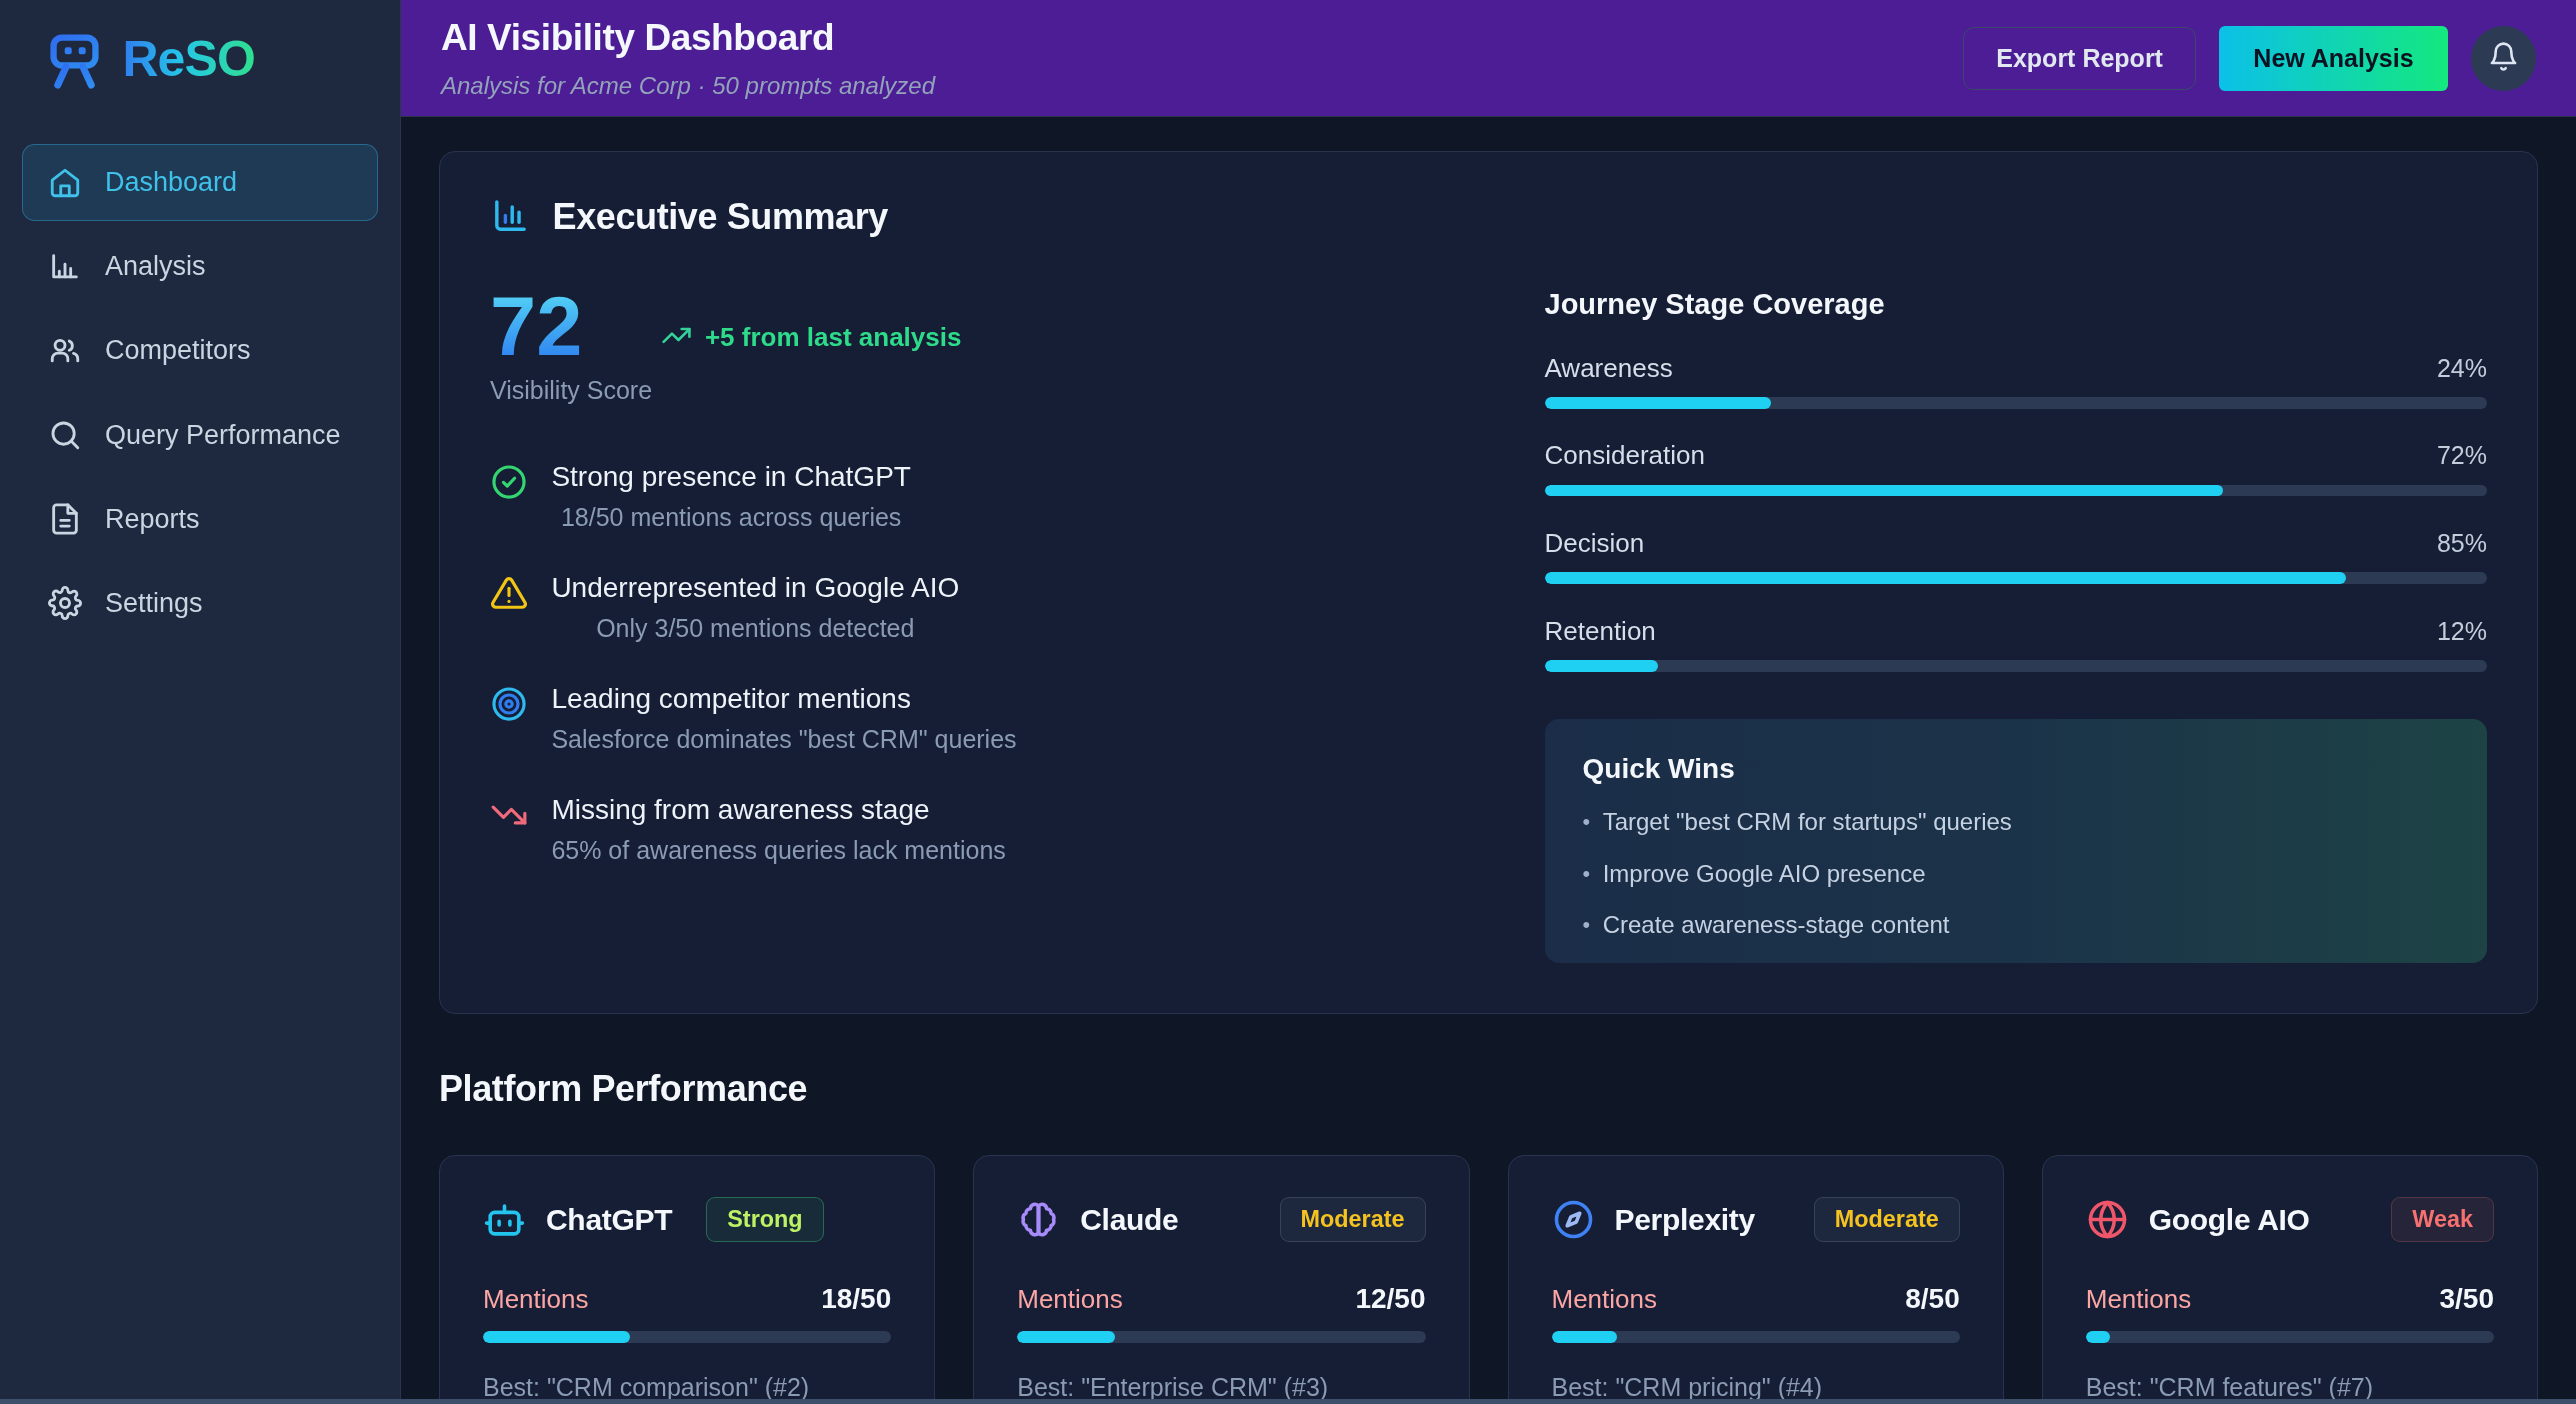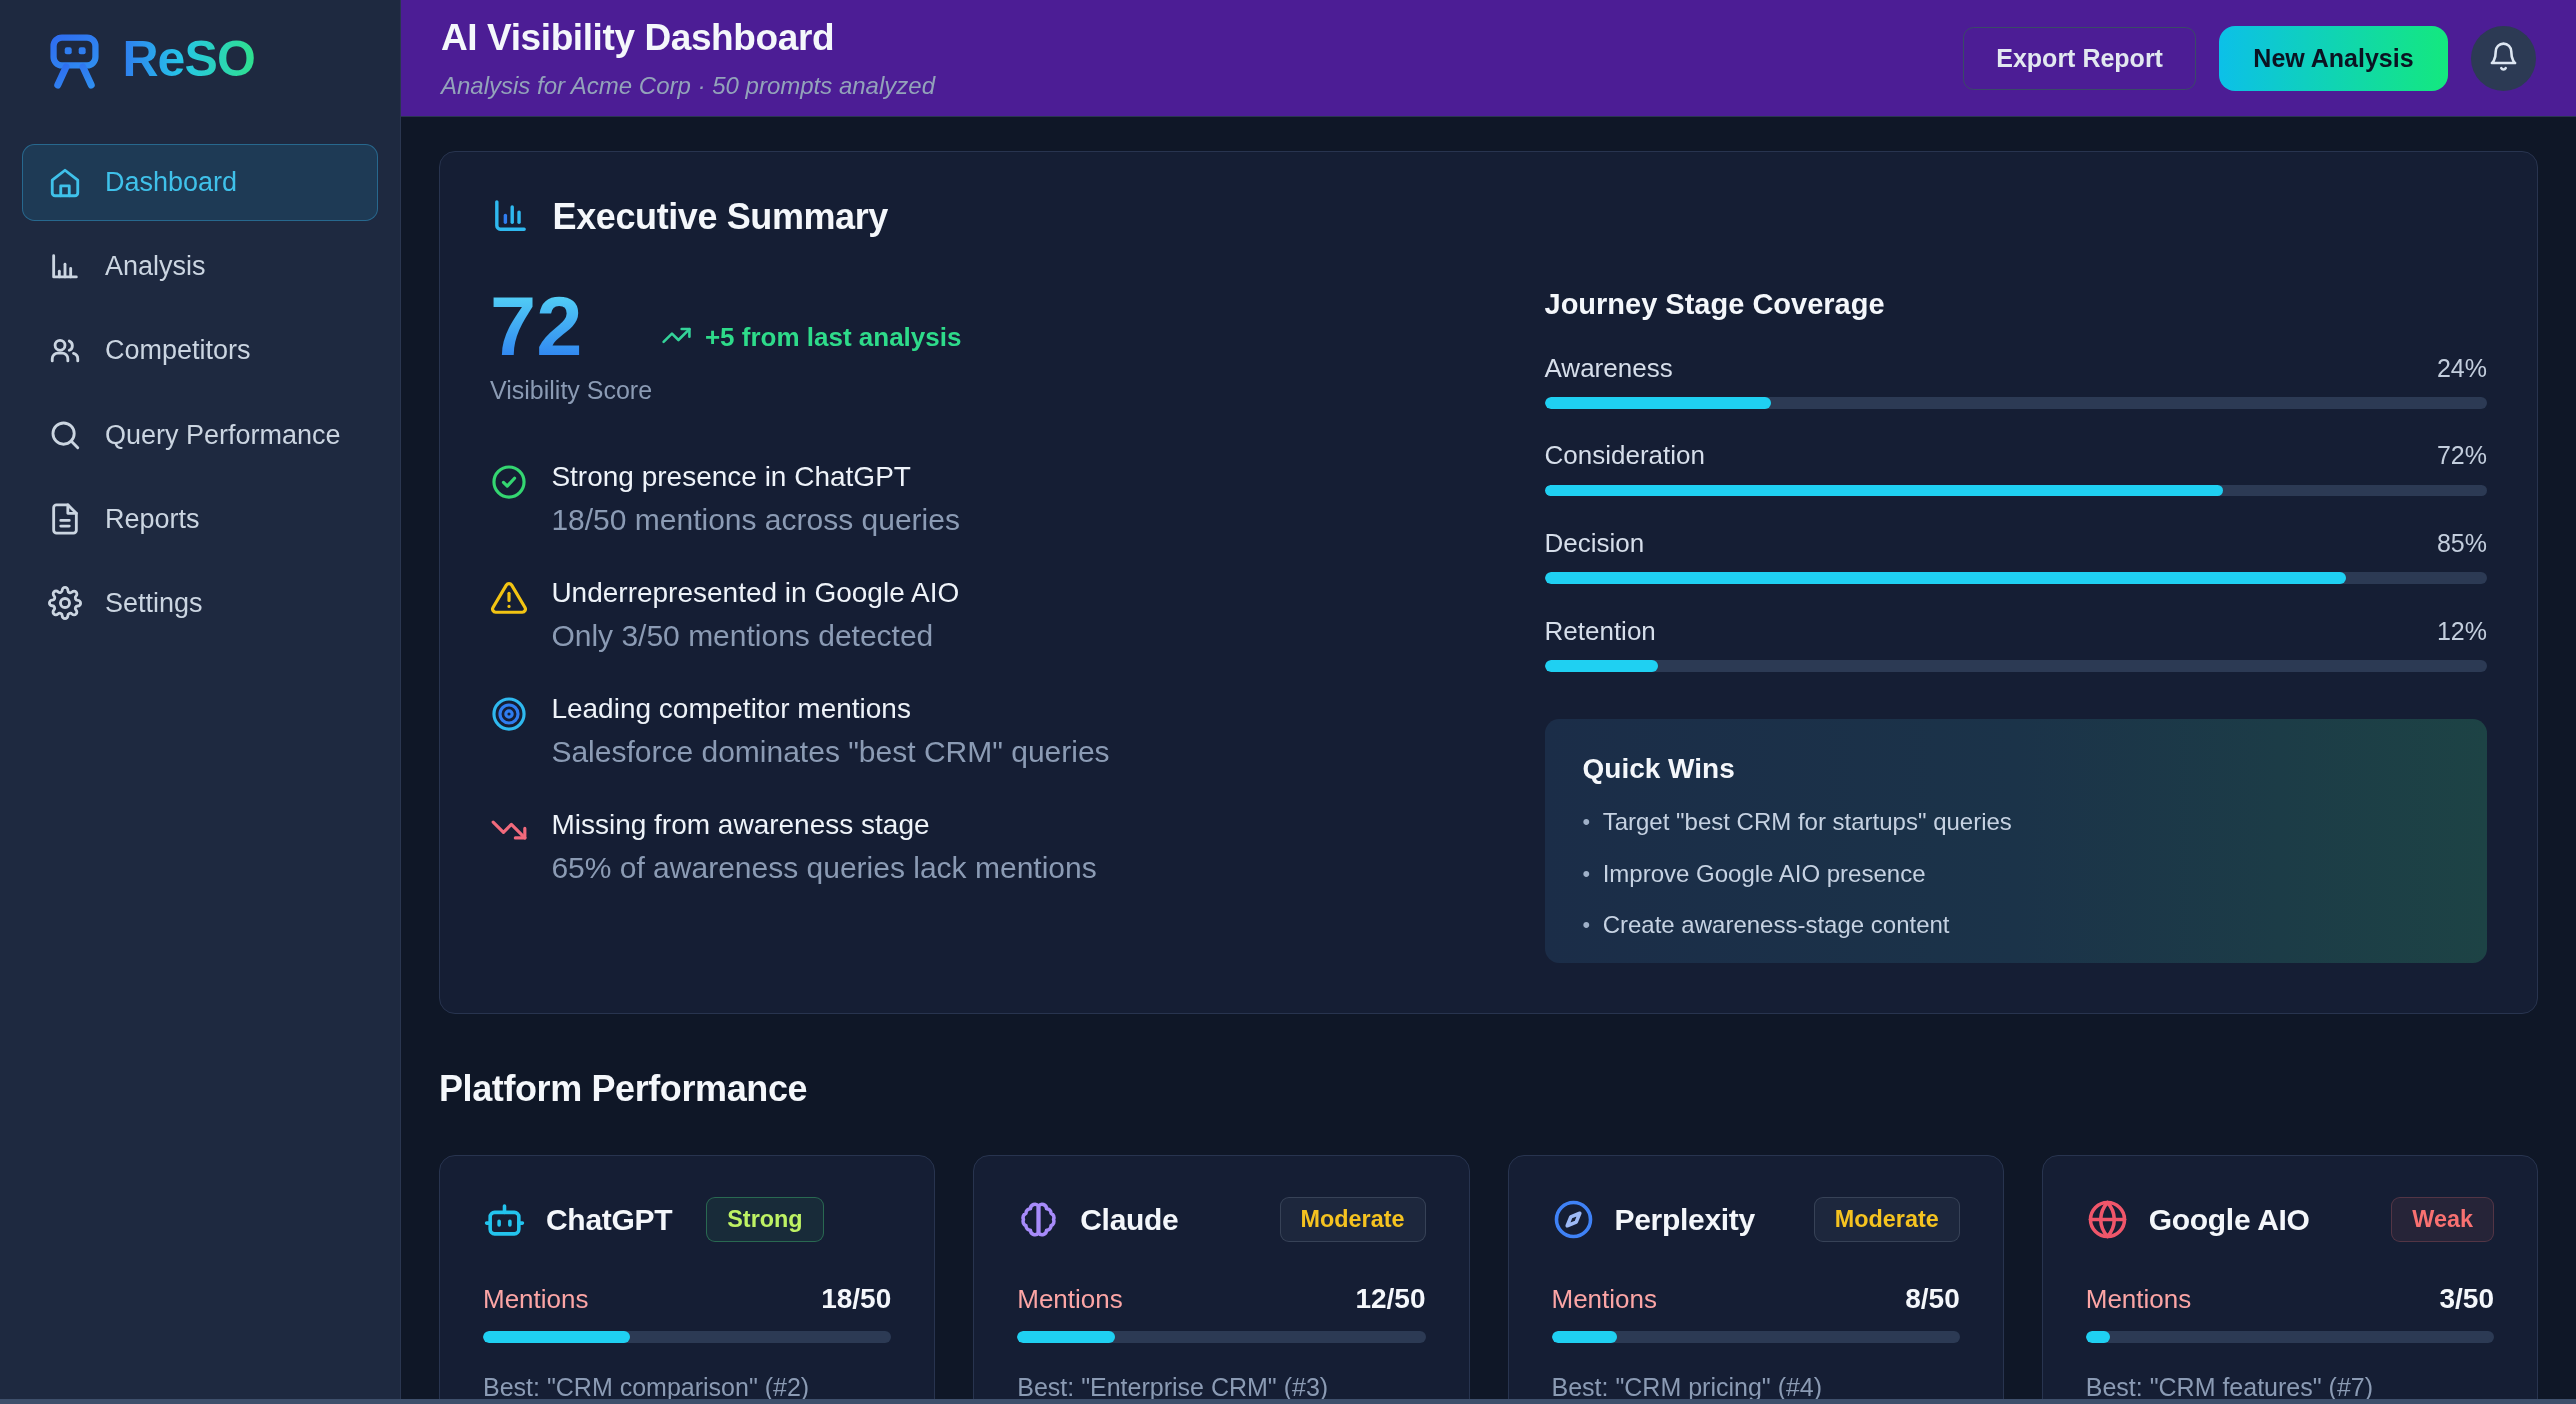--- a/index.html
+++ b/index.html
@@ -91,21 +91,21 @@
     border-radius: 10.8px;
     padding: 16px 32px;
     cursor: pointer;
   }
   .btn-primary {
     font-family: inherit;
     font-size: 25px; font-weight: 700;
     color: #0b1322;
     background: linear-gradient(90deg, #0cc0e8 0%, #14e87e 100%);
     border: none;
-    border-radius: 16px;
+    border-radius: 6px;
     padding: 18px 34px;
     cursor: pointer;
   }
   .bell-btn {
     width: 65px; height: 65px;
     border-radius: 50%;
     background: #2c3a54;
     border: none;
     display: flex; align-items: center; justify-content: center;
     cursor: pointer;
@@ -139,21 +139,21 @@
   .score-trend { display: flex; align-items: center; gap: 12.6px; padding-bottom: 12.6px; }
   .score-trend svg { width: 31px; height: 31px; stroke: #34d399; }
   .score-trend-text { font-size: 26px; font-weight: 600; color: #2edb8a; }
   .score-label { font-size: 25px; color: #8b9bb4; margin-top: 9px; }
 
   .findings { margin-top: 56px; display: flex; flex-direction: column; gap: 40px; }
   .finding { display: flex; gap: 23.4px; }
   .finding-icon { width: 38px; height: 38px; flex: 0 0 38px; margin-top: 1.8px; }
   .finding-icon svg { width: 38px; height: 38px; }
   .finding-title { font-size: 28px; font-weight: 400; color: #eef3f9; }
-  .finding-detail { font-size: 30px; color: #8b9bb4; margin-top: 10px; }
+  .finding-detail { font-size: 25px; color: #8b9bb4; margin-top: 10px; text-align: center; }
 
   .journey-title { font-size: 29px; font-weight: 700; color: #f4f7fb; }
   .stage { margin-top: 31.5px; }
   .stage-labels { display: flex; justify-content: space-between; align-items: baseline; }
   .stage-name { font-size: 26px; color: #d6deea; }
   .stage-pct { font-size: 25px; color: #c3cedd; }
   .bar-track {
     margin-top: 13.5px;
     height: 11.7px; border-radius: 6.3px;
     background: #2c3a54;

